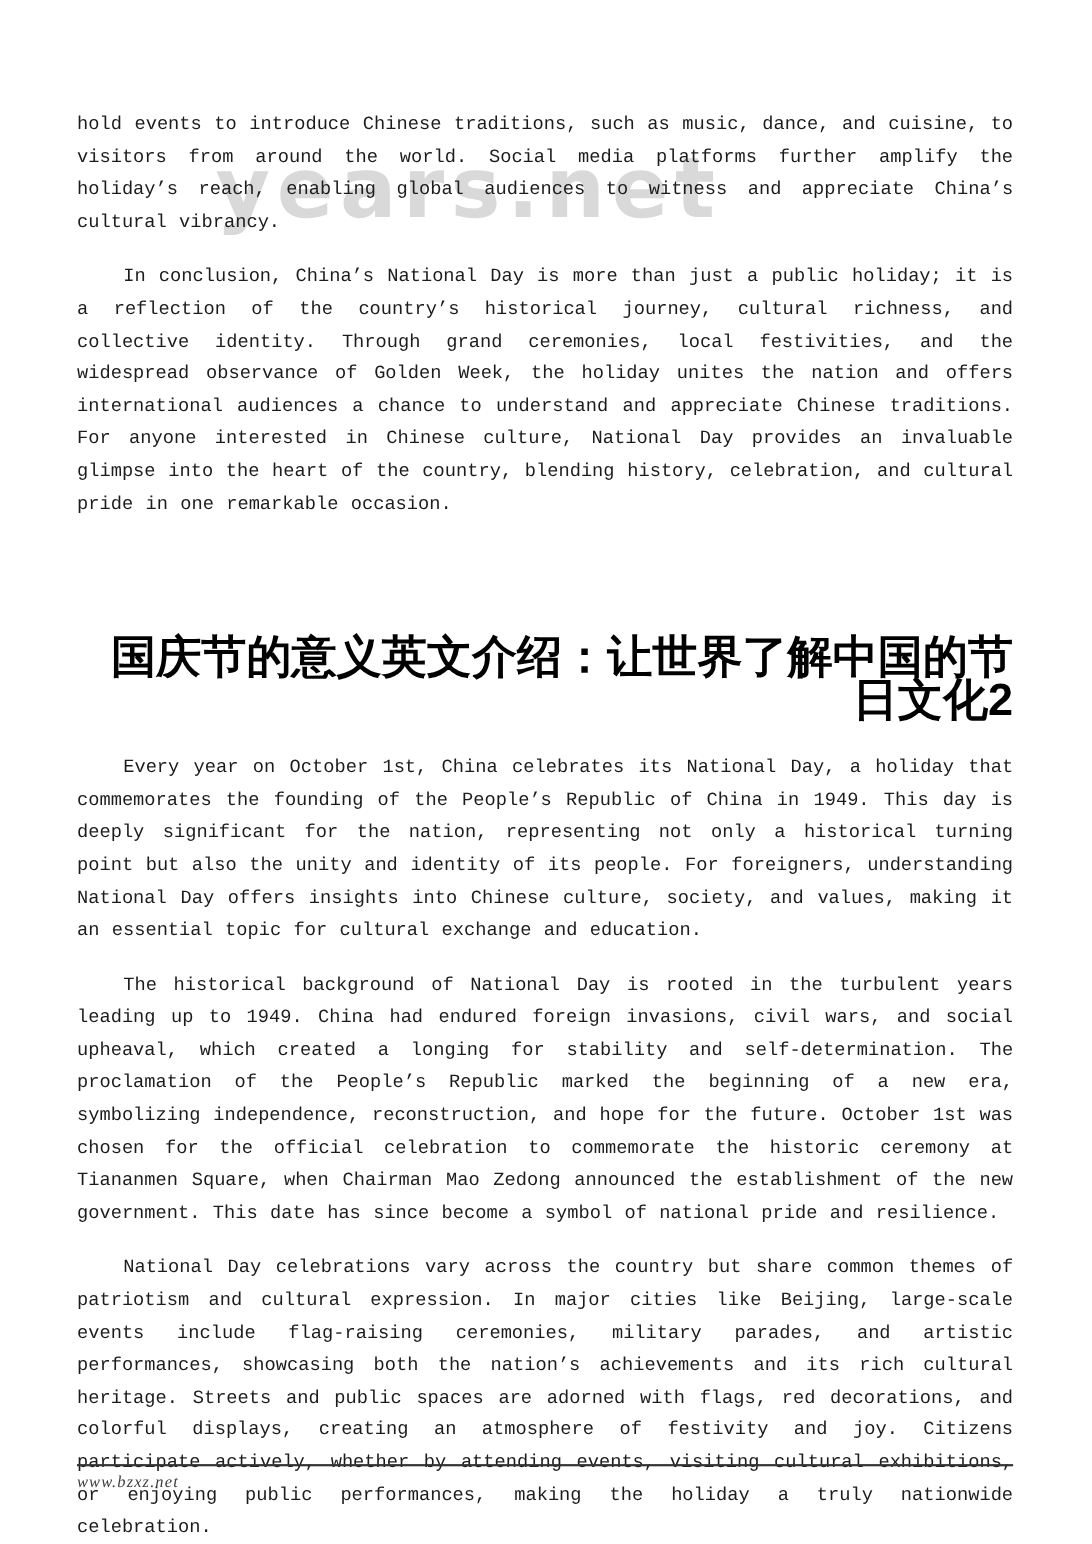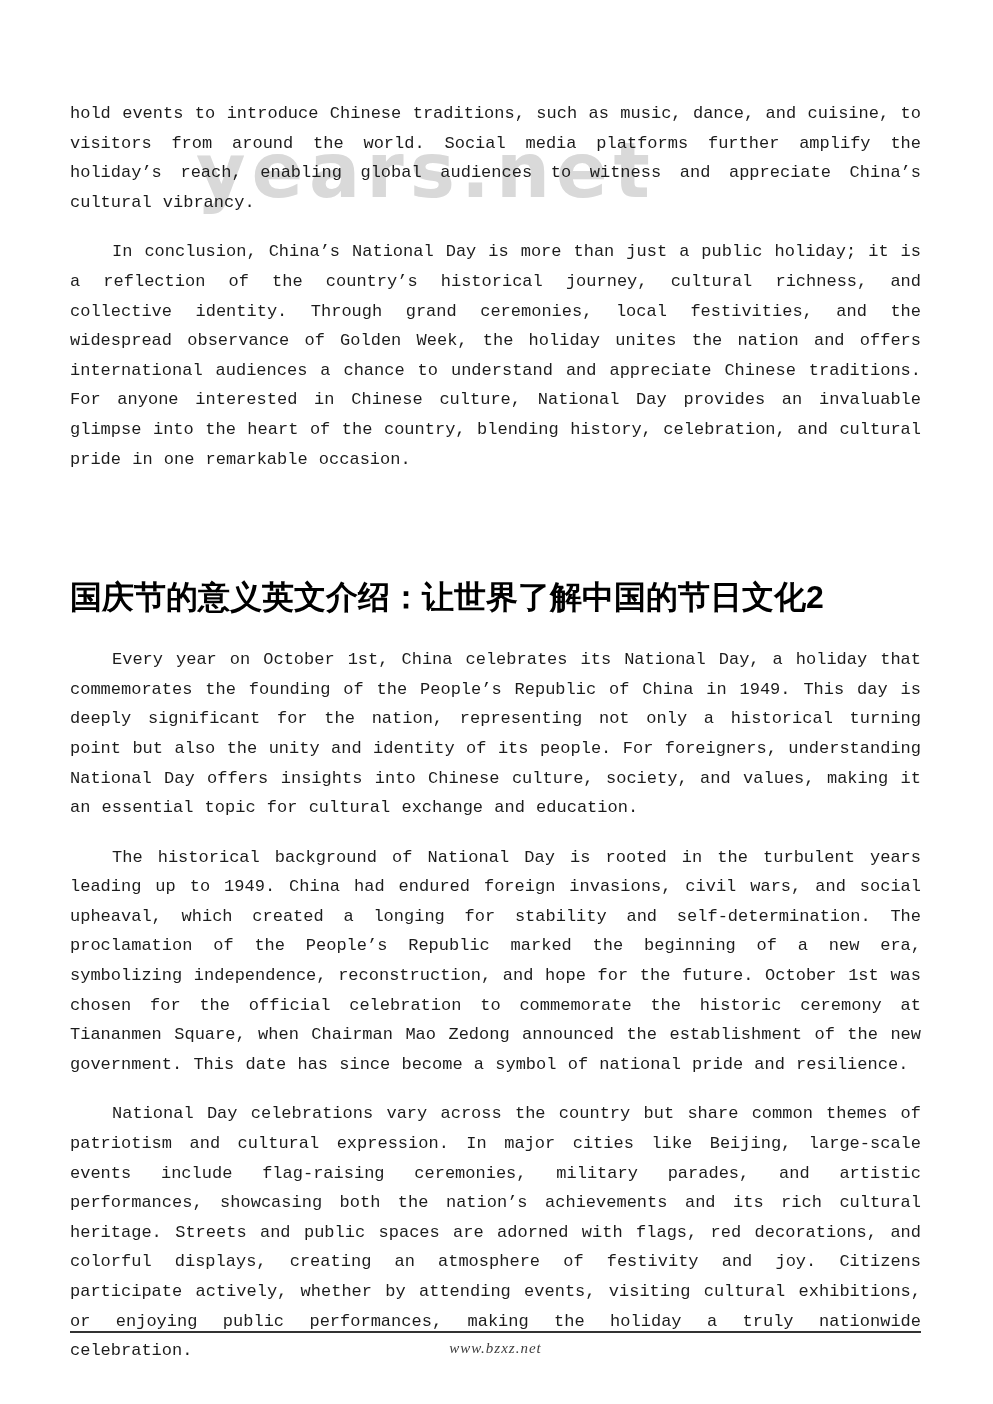--- a/index.html
+++ b/index.html
@@ -48,39 +48,39 @@
     margin: 0 0 20px 0;
     text-indent: 42px;
     word-spacing: 1px;
   }
   .para.no-indent {
     text-indent: 0;
   }
   .heading {
     font-family: "Liberation Sans", "DejaVu Sans", sans-serif;
     font-weight: bold;
-    font-size: 32px;
+    font-size: 41px;
     line-height: 39px;
-    text-align: left;
+    text-align: right;
     color: #000000;
     margin: 104px 0 28px 0;
   }
   .footer {
     position: absolute;
     left: 70px;
     width: 851px;
     top: 1331px;
     z-index: 1;
   }
   .footer-rule {
     border-top: 2px solid #333333;
     height: 0;
   }
   .footer-url {
-    text-align: center;
+    text-align: left;
     font-family: "Liberation Serif", "DejaVu Serif", serif;
     font-style: italic;
     font-size: 15px;
     color: #3d3d3d;
     margin-top: 7px;
     letter-spacing: 1px;
   }
 </style>
 </head>
 <body>

